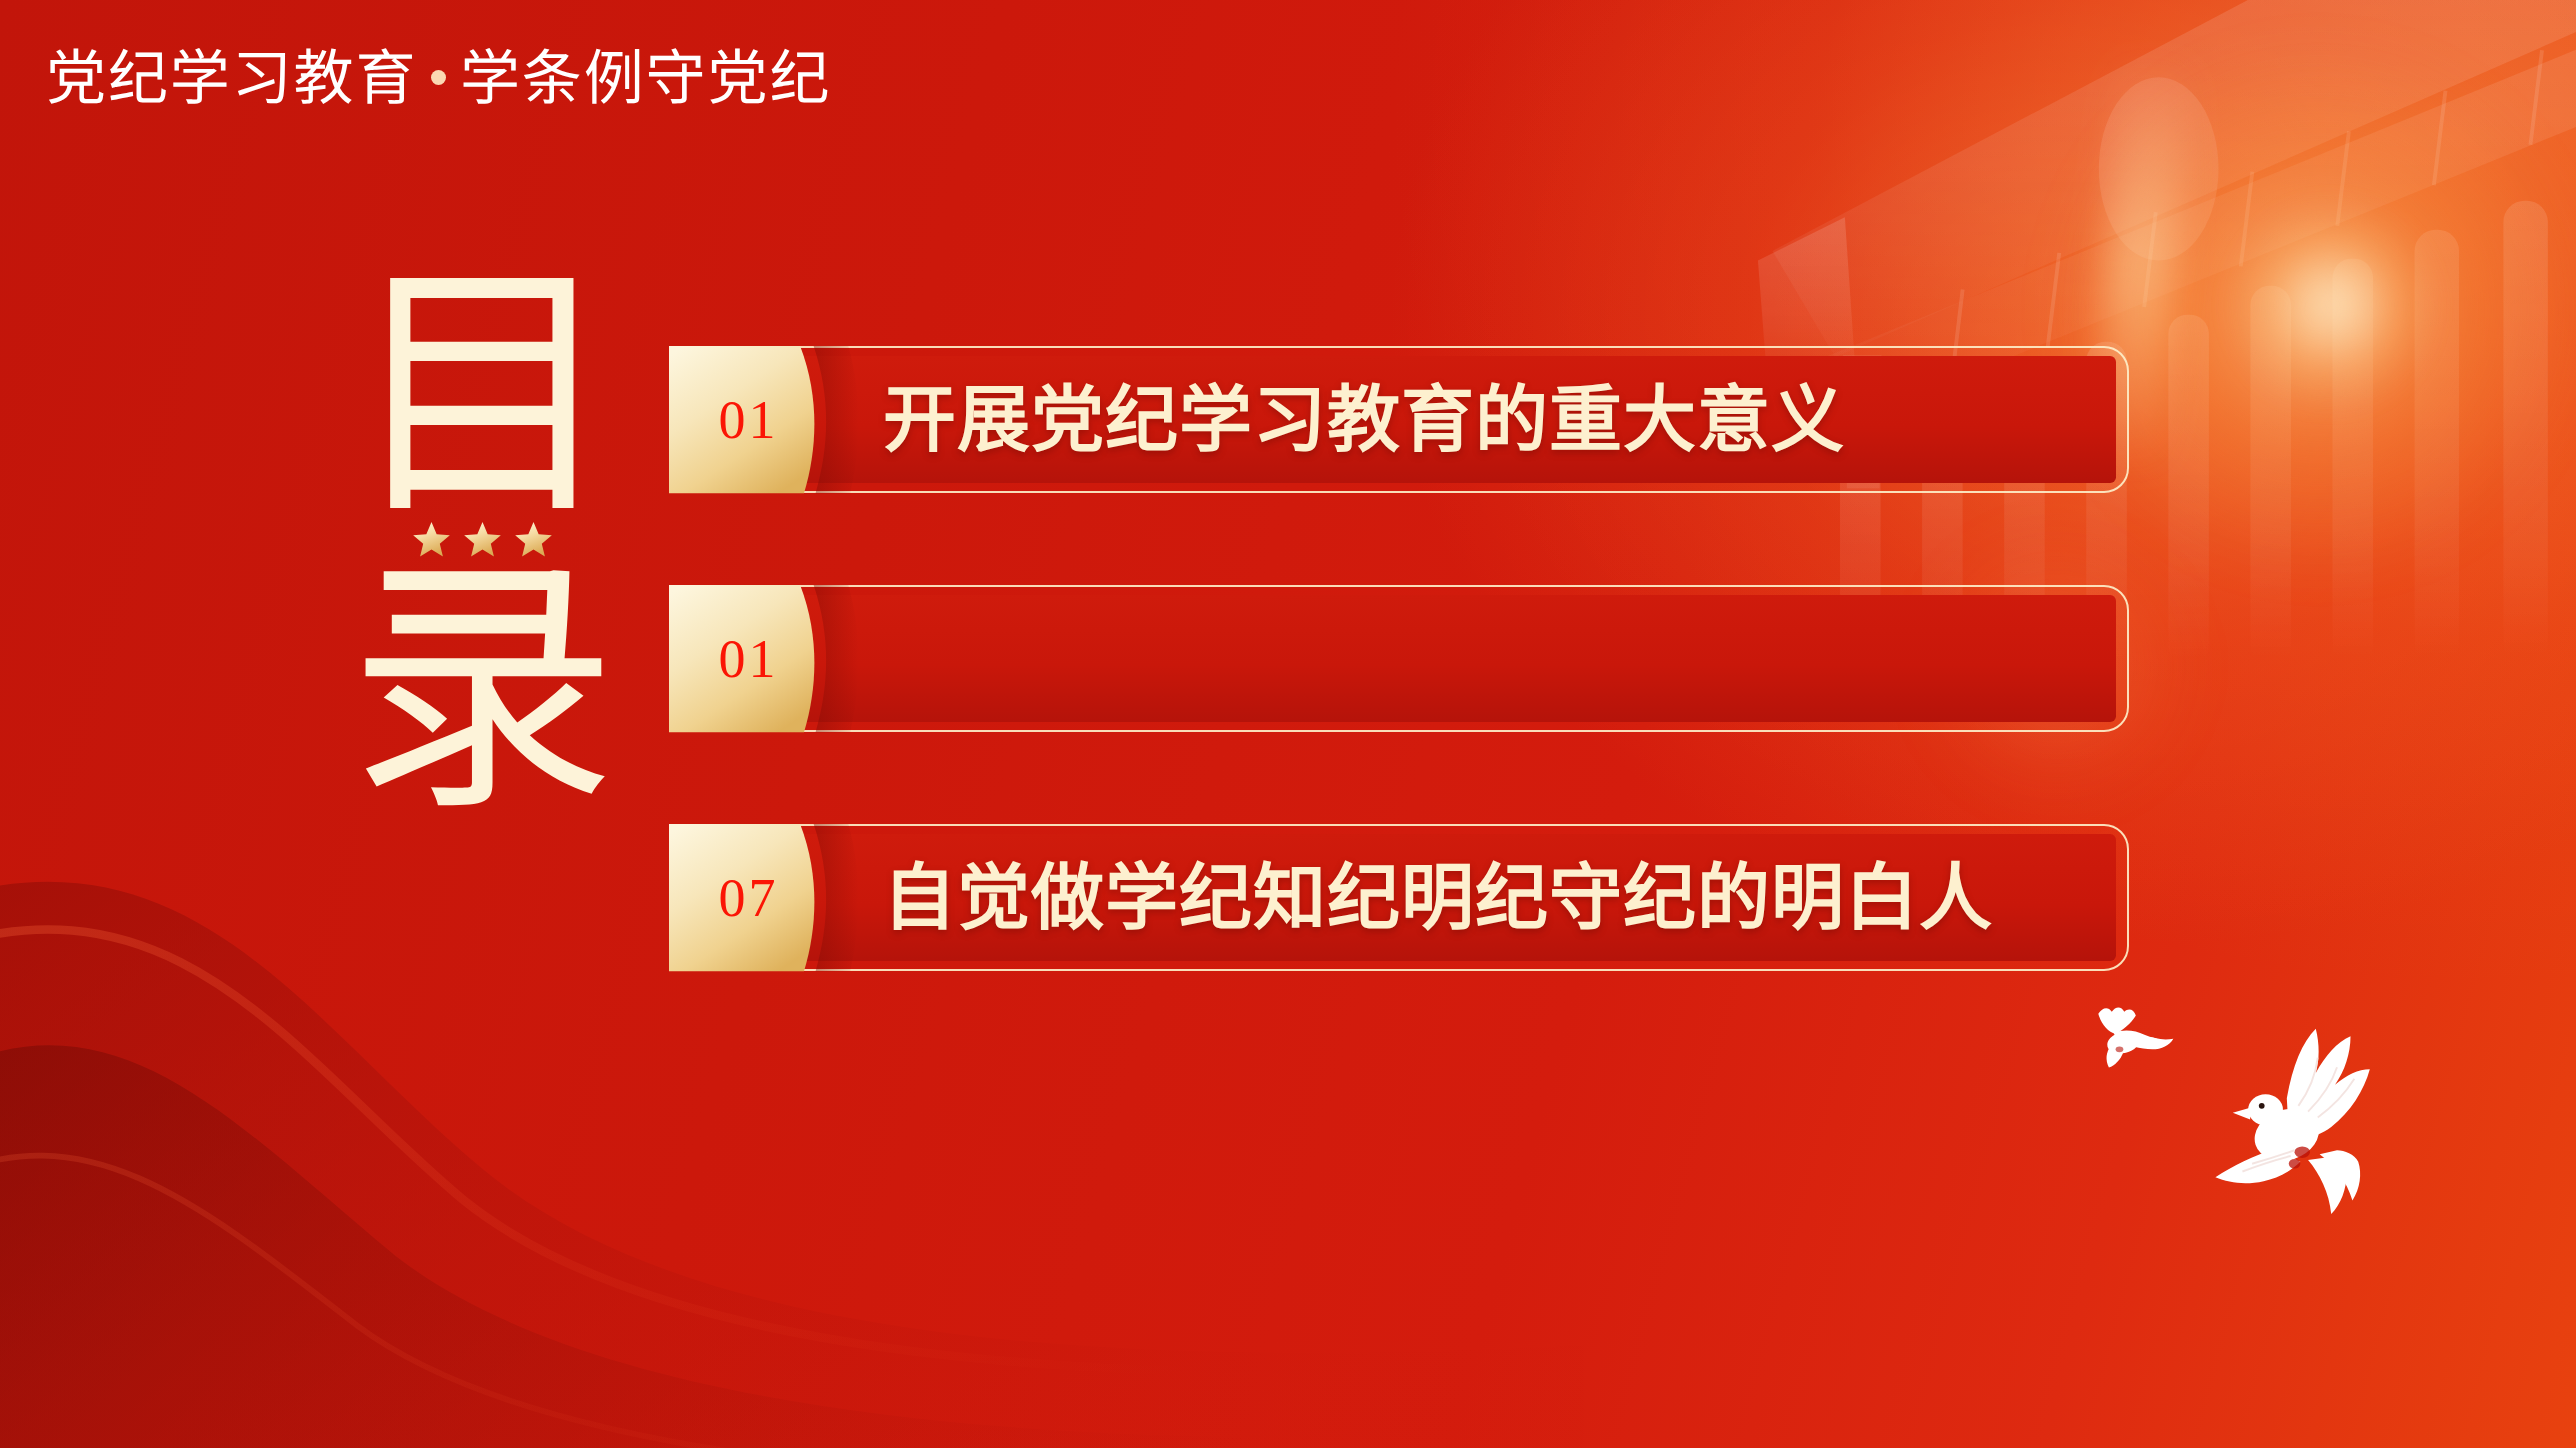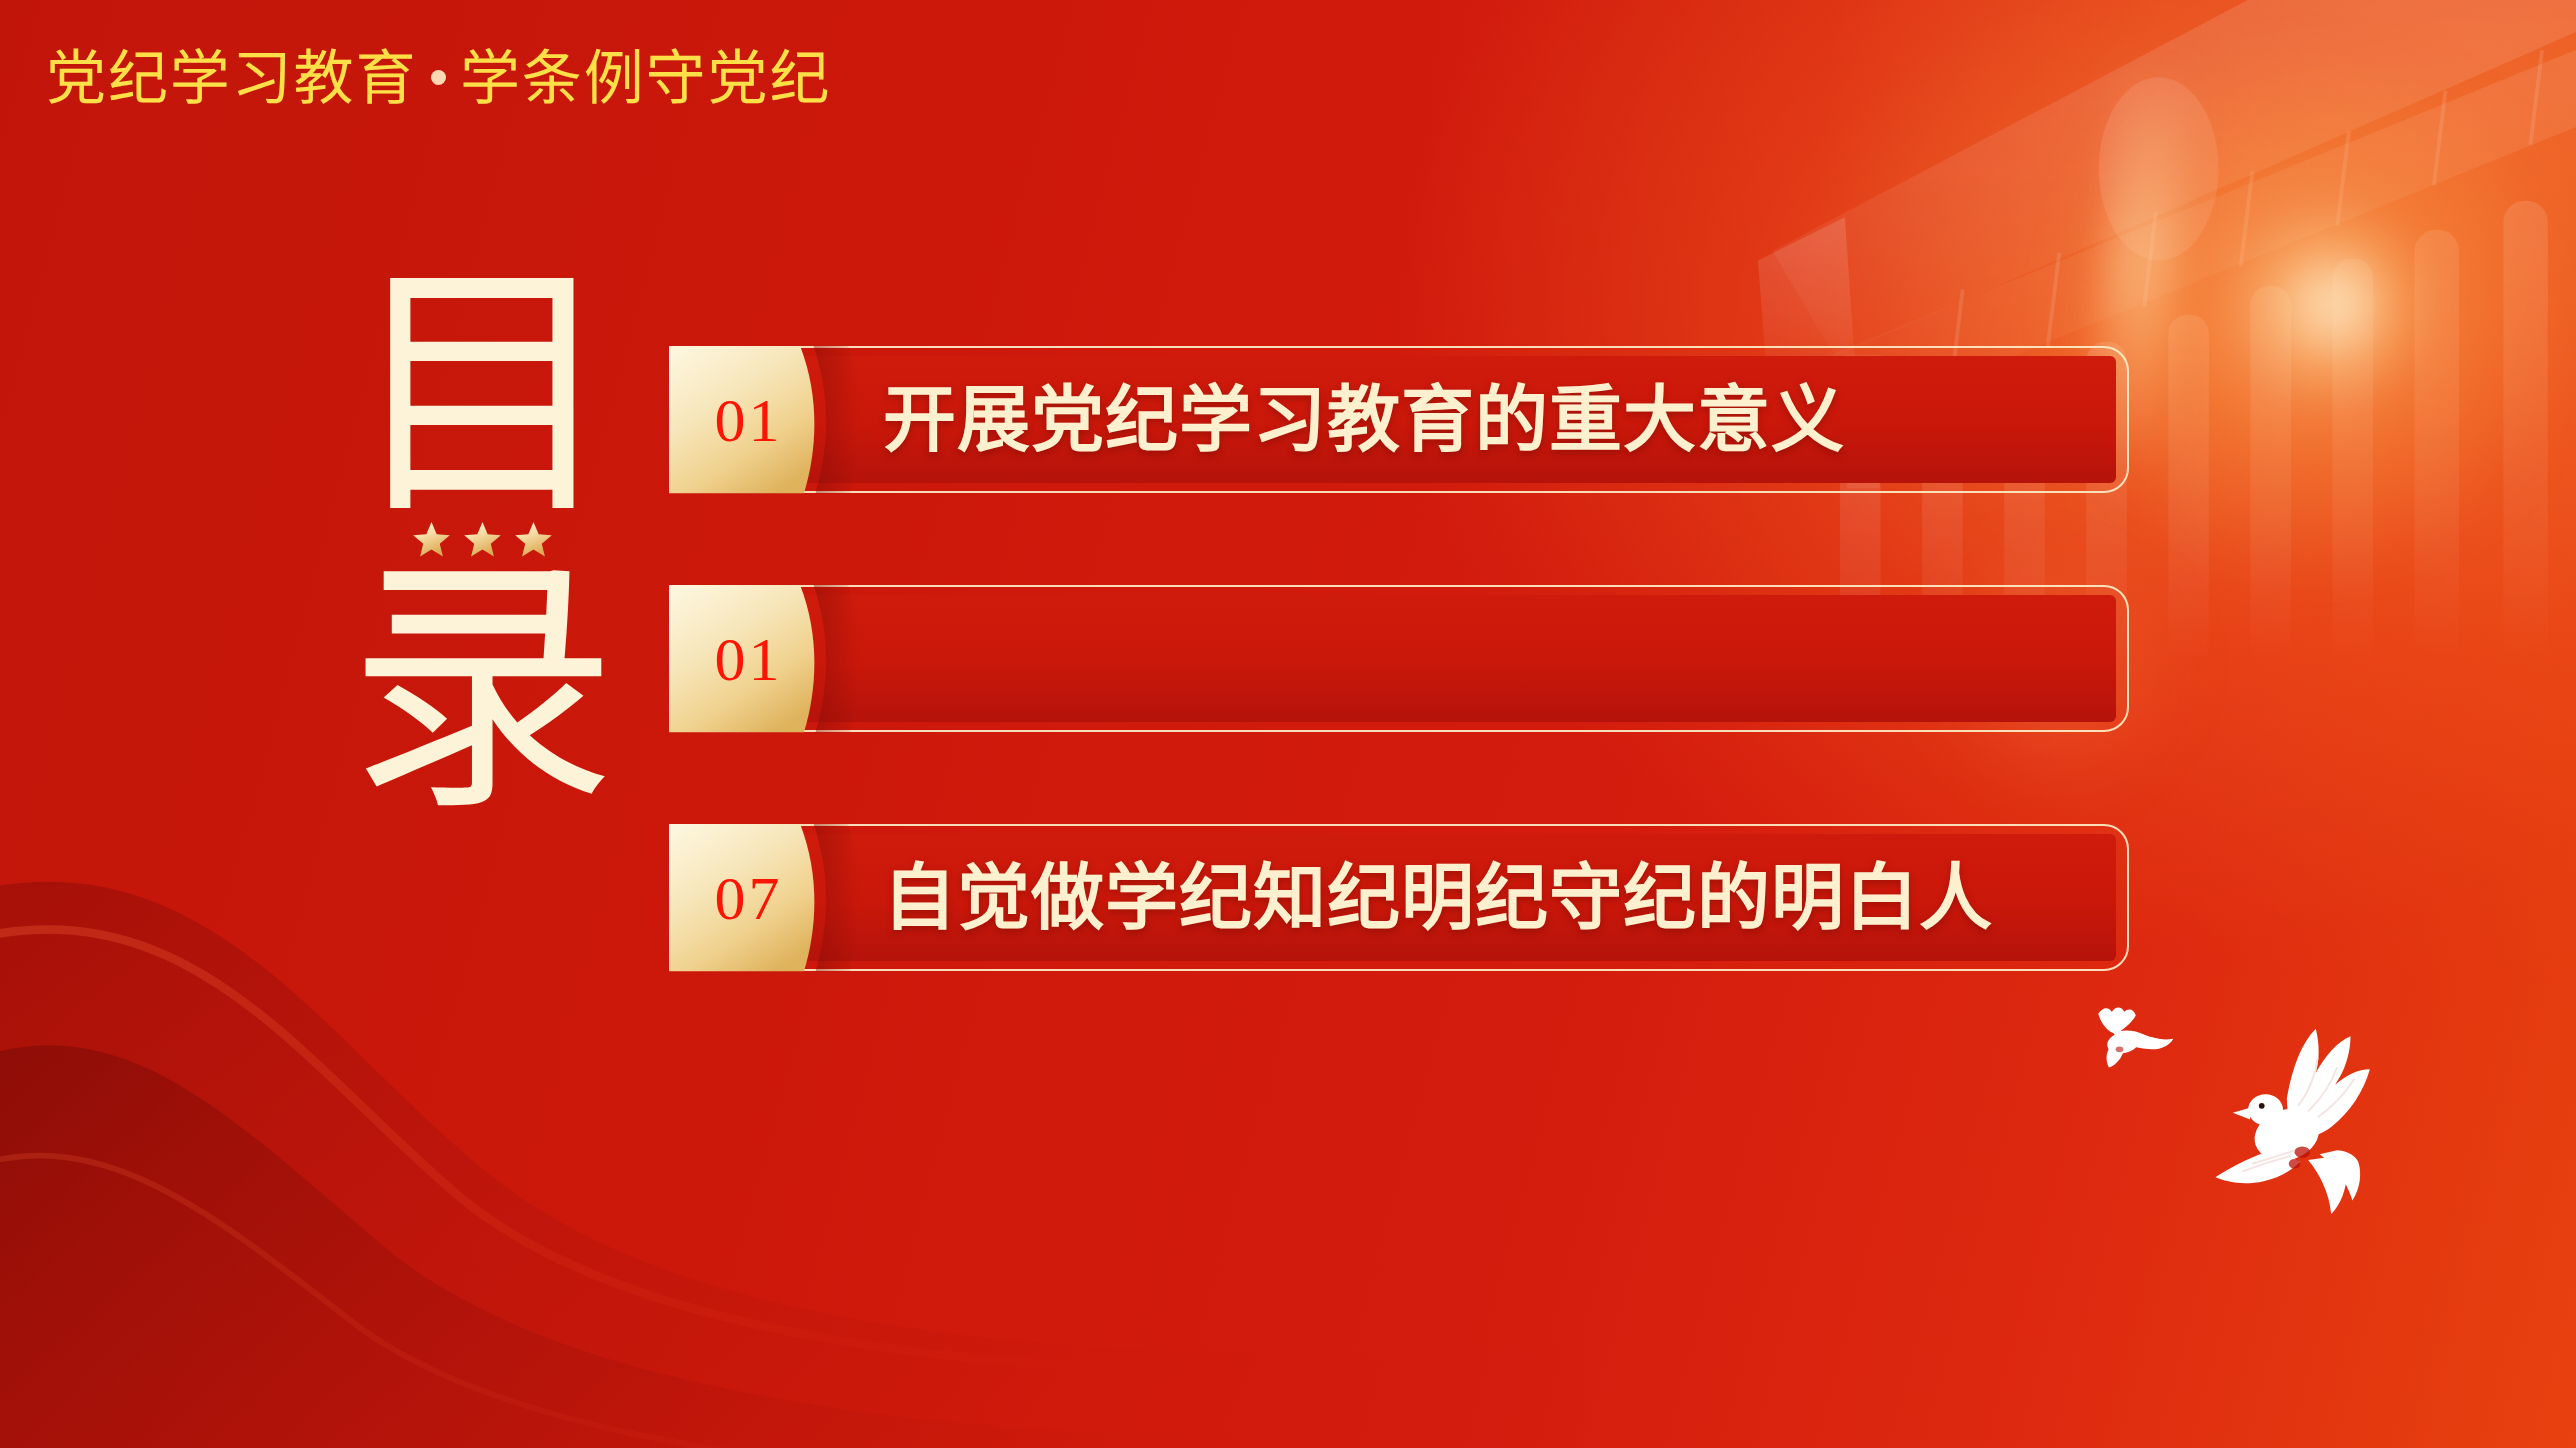--- a/index.html
+++ b/index.html
@@ -86,21 +86,21 @@
     position: absolute;
     left: 46px; top: 42px;
     height: 73px;
     display: flex;
     align-items: center;
     gap: 17.4px;
   }
   .header-text {
     font-size: 60px;
     line-height: 1;
-    color: #fde047;
+    color: #ffffff;
     letter-spacing: 1.9px;
     white-space: nowrap;
     font-family: "Liberation Sans", "DejaVu Sans", sans-serif;
   }
   .header-dot {
     display: inline-block;
     width: 15.5px; height: 15.5px;
     border-radius: 50%;
     background: #fbd8b2;
     margin: 0 13.5px;
@@ -175,21 +175,21 @@
     width: 189px; height: 155px;
   }
   .badge svg { display: block; width: 100%; height: 100%; overflow: visible; }
   .badge-num {
     position: absolute;
     left: 17.4px; top: 0;
     width: 124px; height: 155px;
     display: flex;
     align-items: center;
     justify-content: center;
-    font-size: 62px;
+    font-size: 54px;
     line-height: 1;
     color: #fb1505;
     font-family: "Liberation Serif", "DejaVu Serif", serif;
     font-weight: 400;
     letter-spacing: 2.9px;
   }
 
   .row-label {
     position: absolute;
     left: 214px; top: 0;

